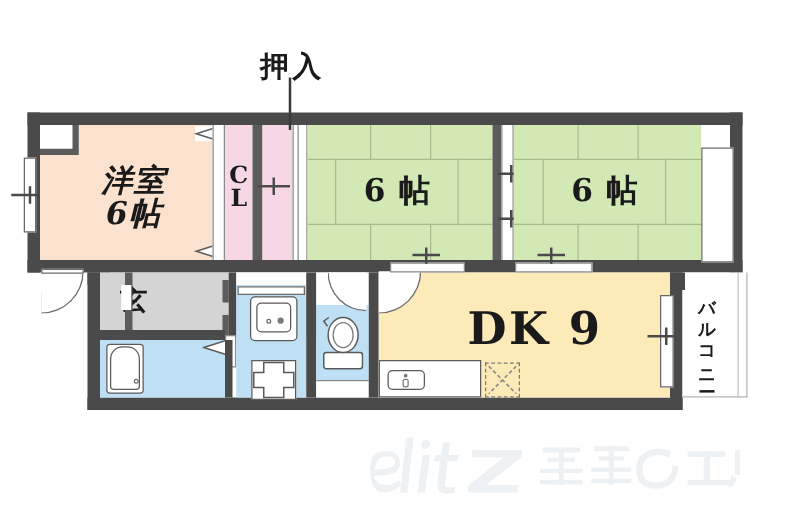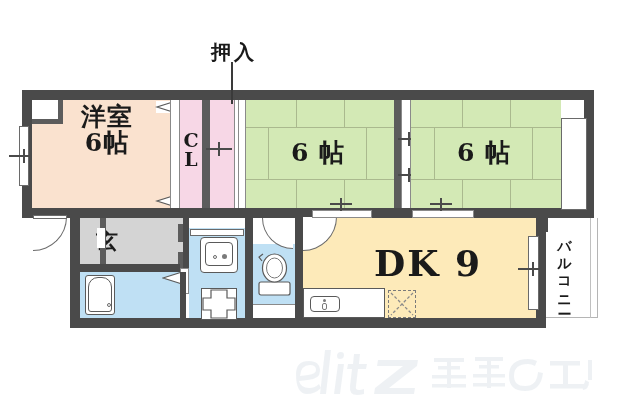--- a/index.html
+++ b/index.html
@@ -24,21 +24,21 @@
   .r-balcony{background:#ffffff;}
 
   
   .lab{position:absolute;color:#1a1a1a;text-align:center;
        font-family:"DejaVu Serif","Liberation Serif",serif;
        white-space:pre-line;line-height:1.05;user-select:none;}
   .lab-room{font-size:25px;font-weight:700;letter-spacing:1px;}
   .lab-dk{font-size:36px;font-weight:700;letter-spacing:2px;}
   .lab-cl{font-size:19px;font-weight:700;line-height:1.0;}
   .lab-gen{font-size:22px;font-weight:700;}
-  .lab-osh{font-size:20px;font-weight:700;letter-spacing:3px;font-family:Liberation Serif, serif;}
+  .lab-osh{font-size:23px;font-weight:700;letter-spacing:3px;}
   .lab-bal{font-size:14px;font-weight:600;writing-mode:vertical-rl;
            letter-spacing:3px;line-height:1;}
 
   
   .seam{background:#aab98e;}
 
   
   .fx{position:absolute;box-sizing:border-box;border:1.3px solid #5a5a5a;
       background:#ffffff;}
   .fx-r{border-radius:4px;}
@@ -73,21 +73,21 @@
   <div class="abs r-western" style="left:32px;top:100px;width:138px;height:108px;"></div>
 
   <div class="abs white" style="left:32px;top:100px;width:30px;height:22px;"></div>
   <div class="abs wall-lt" style="left:58px;top:100px;width:5px;height:24px;"></div>
   <div class="abs wall-lt" style="left:32px;top:119px;width:30px;height:5px;"></div>
 
   <div class="win" style="left:19px;top:126px;width:8px;height:58px;"></div>
   <div class="tick" style="left:9px;top:155px;width:22px;height:1.6px;"></div>
   <div class="tick" style="left:23px;top:149px;width:1.6px;height:14px;"></div>
 
-  <div class="lab lab-room" style="left:52px;top:104px;width:110px;">洋室
+  <div class="lab lab-room" style="left:52px;top:132px;width:110px;font-style:italic;">洋室
 6帖</div>
 
   <div class="door-arc" style="left:156px;top:101px;width:18px;height:12px;border:none;"></div>
   <svg class="abs" style="left:155px;top:100px;" width="22" height="14" viewBox="0 0 22 14">
     <polygon points="21,1 21,13 2,7" fill="#ffffff" stroke="#5a5a5a" stroke-width="1.2"></polygon>
   </svg>
   <svg class="abs" style="left:155px;top:194px;" width="22" height="14" viewBox="0 0 22 14">
     <polygon points="21,13 21,1 2,7" fill="#ffffff" stroke="#5a5a5a" stroke-width="1.2"></polygon>
   </svg>
   <div class="abs white" style="left:170px;top:100px;width:10px;height:108px;border-left:1.2px solid #8a8a8a;border-right:1.2px solid #8a8a8a;"></div>

